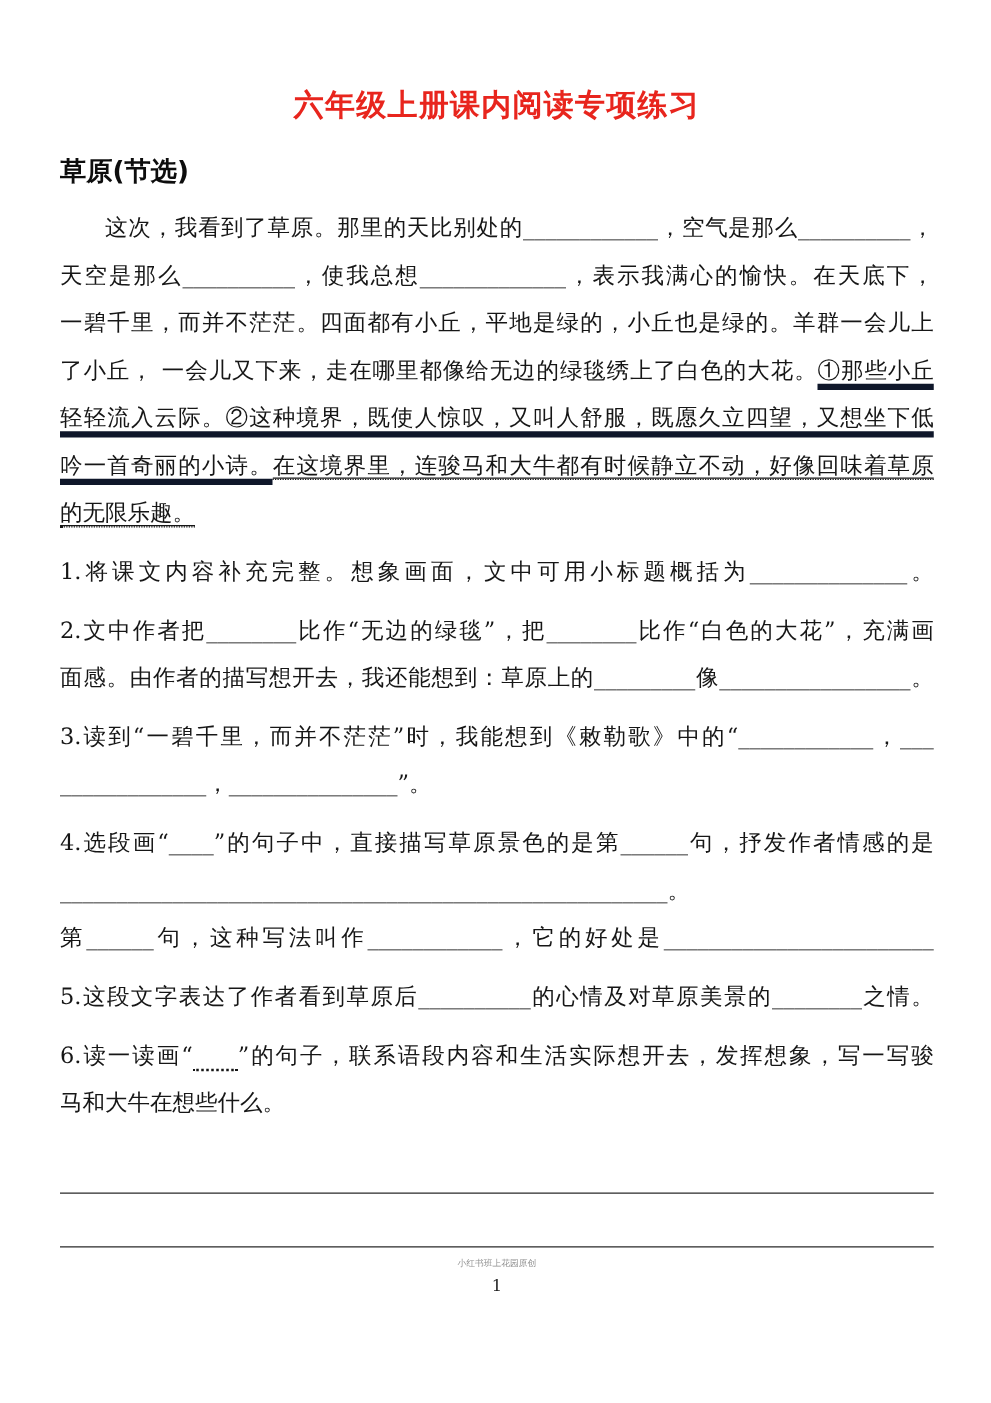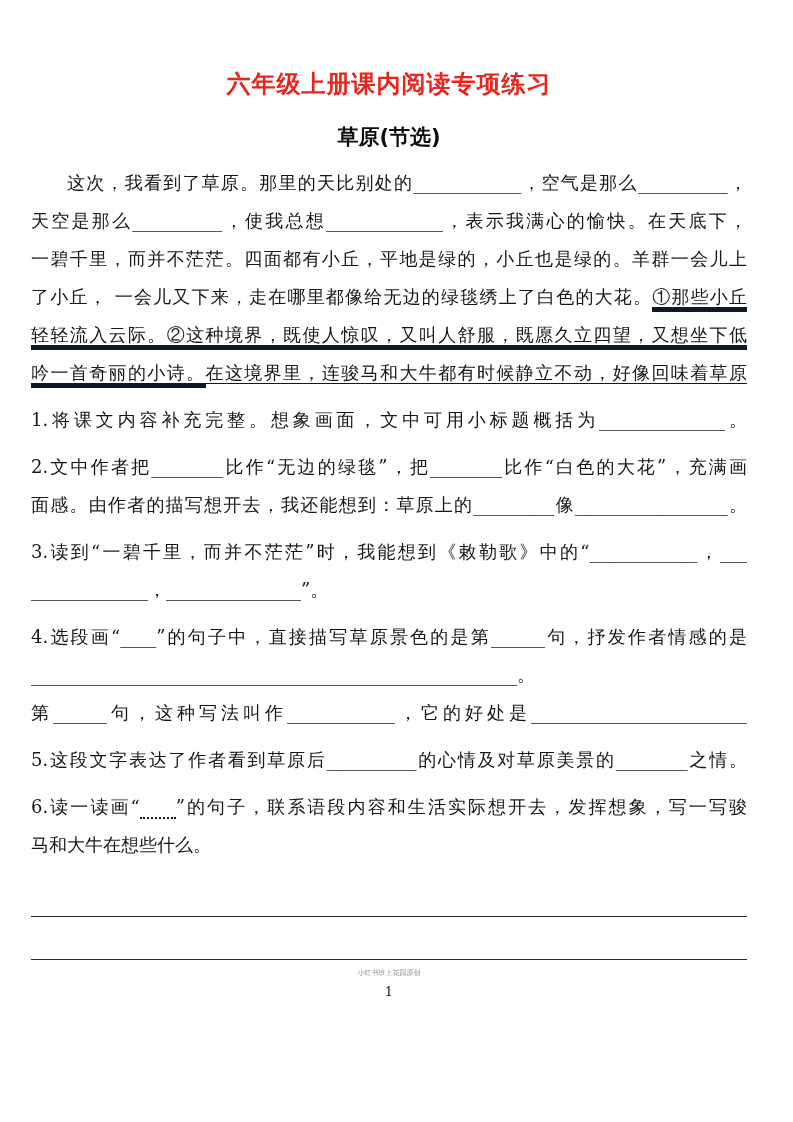--- a/index.html
+++ b/index.html
@@ -4,30 +4,30 @@
 <style>
   :root { --accent:#e8251d; --ink:#161616; }
   html,body{margin:0;padding:0;background:#ffffff;}
   body{
     width:793px;height:1122px;overflow:hidden;
     font-family:"DejaVu Serif","Liberation Serif",serif;
     color:var(--ink);
   }
   .page{
     box-sizing:border-box;width:793px;height:909px;
-    padding:70px 46px 0 31px;position:relative;border-radius:12px;
+    padding:70px 46px 0 48px;position:relative;border-radius:12px;
   }
   .doc-title{
     margin:0;text-align:center;
     font-family:"DejaVu Sans","Liberation Sans",sans-serif;
     font-weight:bold;font-size:24px;line-height:28px;color:var(--accent);
     letter-spacing:1px;
   }
   .doc-subtitle{
-    margin:26px 0 0 0;text-align:center;
+    margin:26px 0 0 0;text-align:left;
     font-family:"DejaVu Sans","Liberation Sans",sans-serif;
     font-weight:bold;font-size:21px;line-height:26px;color:#0d0d0d;
   }
   .doc-body{margin-top:14px;font-size:18px;}
   .block{margin-top:0;}
   .block + .block{margin-top:9px;}
   .tline{
     line-height:38px;min-height:38px;
     text-align:justify;
     white-space:normal;
@@ -65,20 +65,21 @@
   <h2 class="doc-subtitle">草原(节选)</h2>
 
   <div class="doc-body">
       <div class="block">
         <div class="tline fill indent"><span class="s-plain">这次，我看到了草原。那里的天比别处的</span><span class="s-plain">____________</span><span class="s-plain">，空气是那么</span><span class="s-plain">__________</span><span class="s-plain">，</span></div>
         <div class="tline fill"><span class="s-plain">天空是那么</span><span class="s-plain">__________</span><span class="s-plain">，使我总想</span><span class="s-plain">_____________</span><span class="s-plain">，表示我满心的愉快。在天底下，</span></div>
         <div class="tline fill"><span class="s-plain">一碧千里，而并不茫茫。四面都有小丘，平地是绿的，小丘也是绿的。羊群一会儿上</span></div>
         <div class="tline fill"><span class="s-plain">了小丘， 一会儿又下来，走在哪里都像给无边的绿毯绣上了白色的大花。</span><span class="s-solid">①那些小丘</span></div>
         <div class="tline fill"><span class="s-solid">轻轻流入云际。②这种境界，既使人惊叹，又叫人舒服，既愿久立四望，又想坐下低</span></div>
         <div class="tline fill"><span class="s-solid">吟一首奇丽的小诗。</span><span class="s-both">在这境界里，连骏马和大牛都有时候静立不动，好像回味着草原</span></div>
+        <div class="tline"><span class="s-both">的无限乐趣。</span></div>
       </div>
       <div class="block">
         <div class="tline fill"><span class="s-plain">1.将课文内容补充完整。想象画面，文中可用小标题概括为</span><span class="s-plain">______________</span><span class="s-plain">。</span></div>
       </div>
       <div class="block">
         <div class="tline fill"><span class="s-plain">2.文中作者把</span><span class="s-plain">________</span><span class="s-plain">比作“无边的绿毯”，把</span><span class="s-plain">________</span><span class="s-plain">比作“白色的大花”，充满画</span></div>
         <div class="tline fill"><span class="s-plain">面感。由作者的描写想开去，我还能想到：草原上的</span><span class="s-plain">_________</span><span class="s-plain">像</span><span class="s-plain">_________________</span><span class="s-plain">。</span></div>
       </div>
       <div class="block">
         <div class="tline fill"><span class="s-plain">3.读到“一碧千里，而并不茫茫”时，我能想到《敕勒歌》中的“</span><span class="s-plain">____________</span><span class="s-plain">，</span><span class="s-plain">___</span></div>

